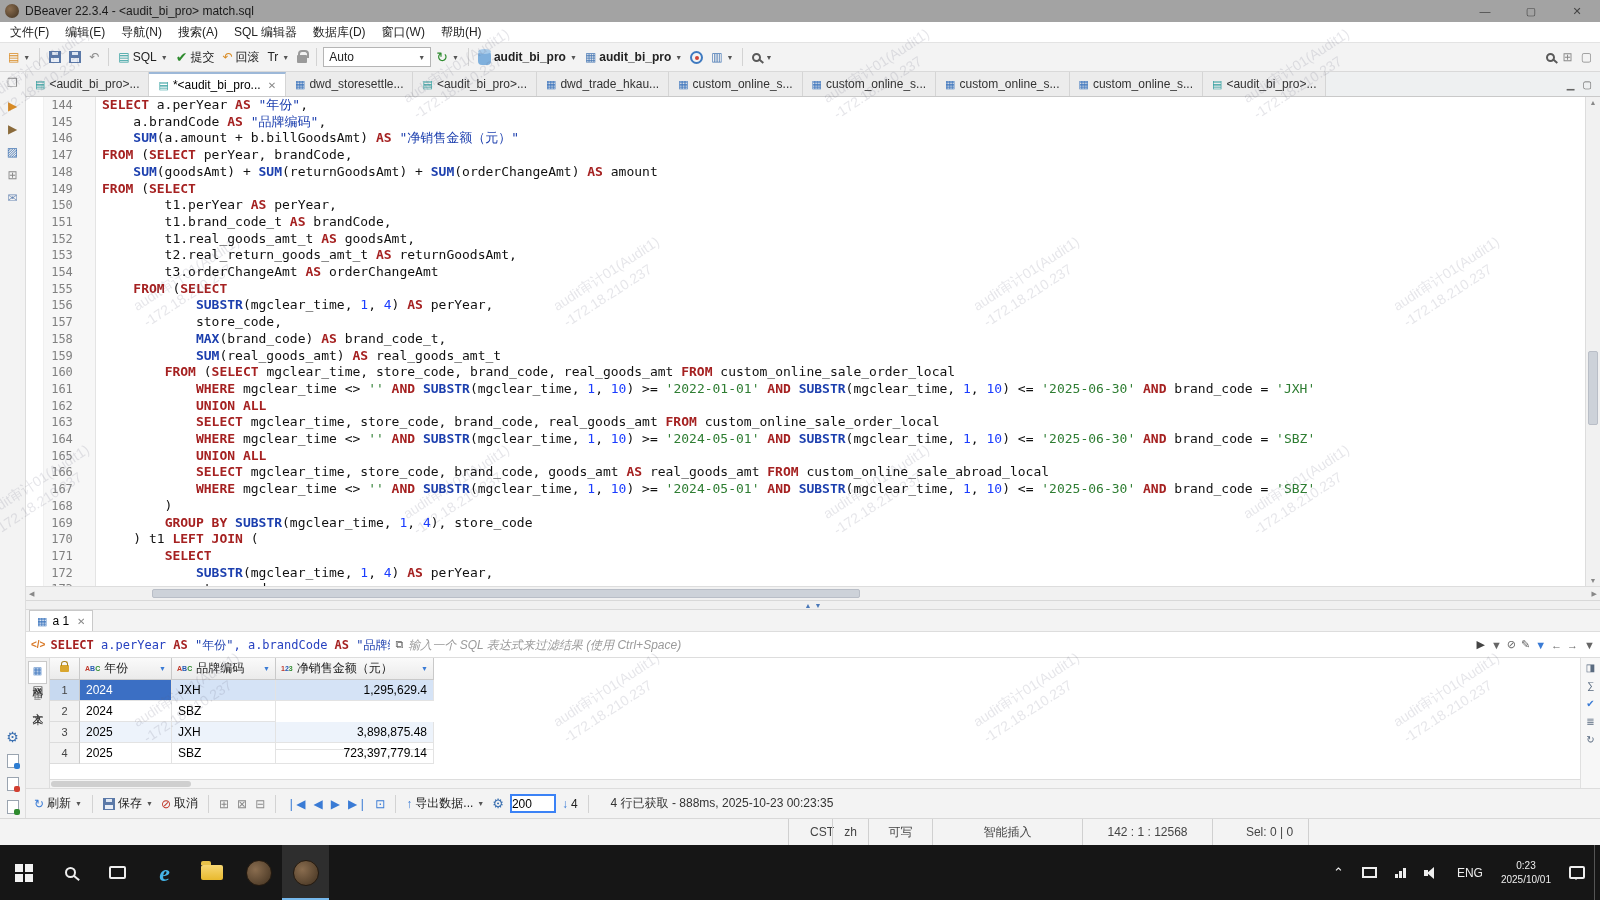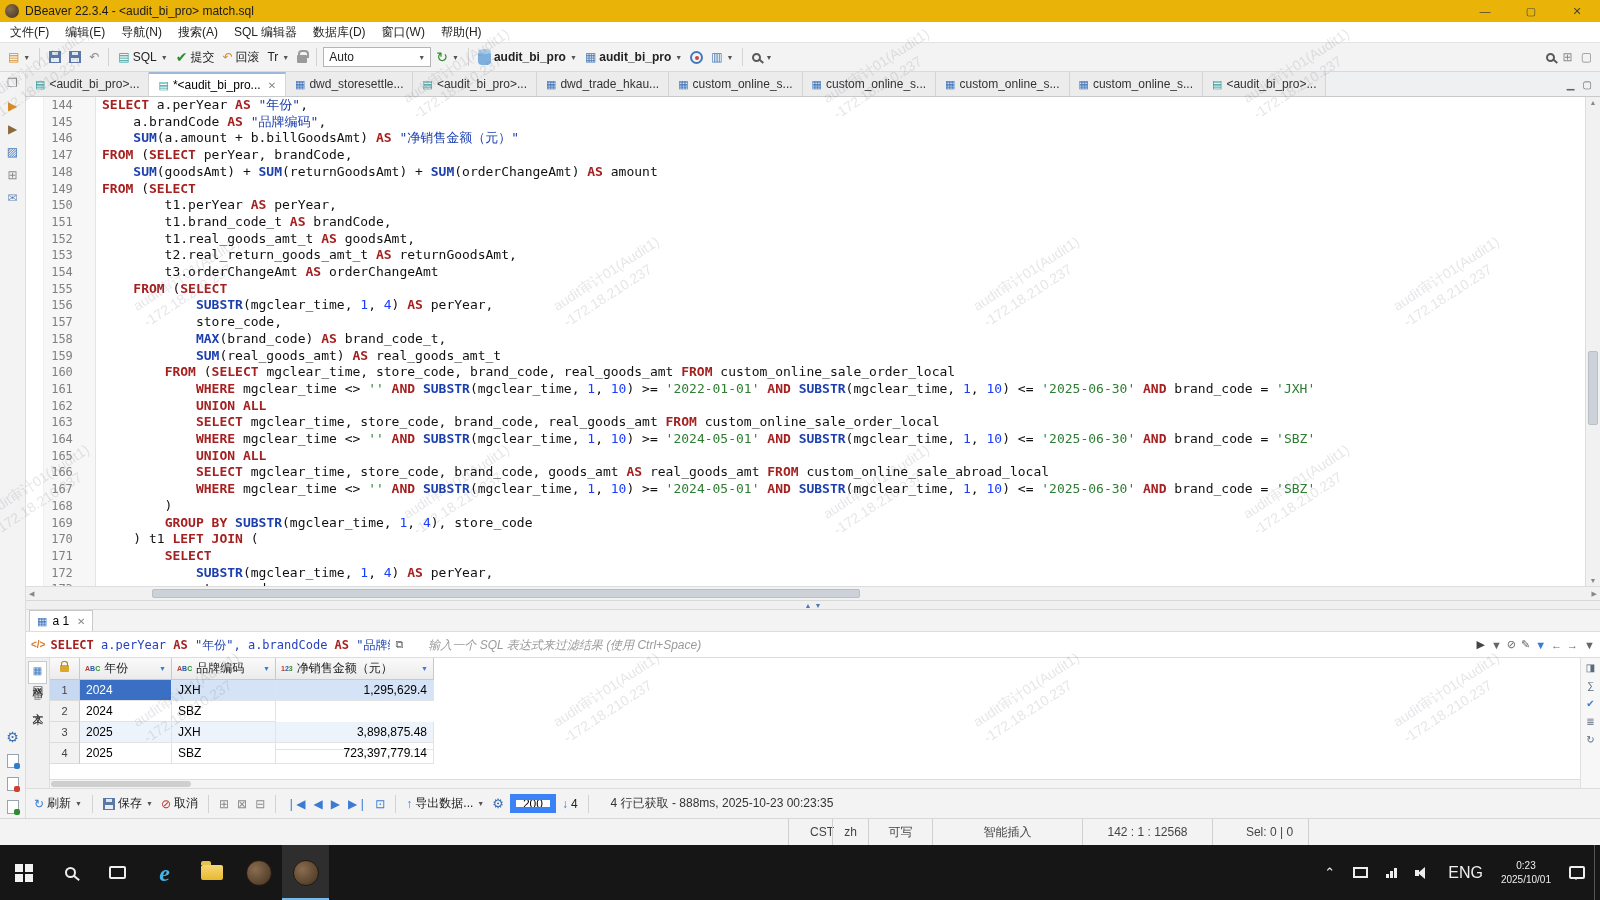--- a/index.html
+++ b/index.html
@@ -1,20 +1,20 @@
 <!DOCTYPE html>
 <html><head>
 <meta charset="utf-8">
 <style>
   *{margin:0;padding:0;box-sizing:border-box;}
   html,body{width:1600px;height:900px;overflow:hidden;background:#000;font-family:"Liberation Sans",sans-serif;}
   .app{position:absolute;left:0;top:0;width:1600px;height:845px;background:#fff;display:flex;flex-direction:column;overflow:hidden;}
 
   
-  .titlebar{height:22px;background:#eab308;display:flex;align-items:center;font-size:12px;color:#1a1a1a;flex:0 0 auto;}
+  .titlebar{height:22px;background:#a3a3a3;display:flex;align-items:center;font-size:12px;color:#1a1a1a;flex:0 0 auto;}
   .appicon{width:14px;height:14px;border-radius:50%;background:radial-gradient(circle at 35% 35%,#8a6d4f,#40301f);margin:0 6px 0 5px;flex:0 0 auto;}
   .title-text{white-space:nowrap;}
   .win-controls{margin-left:auto;display:flex;height:100%;}
   .win-btn{width:46px;display:flex;align-items:center;justify-content:center;color:#444;font-size:11px;}
 
   
   .menubar{height:20px;display:flex;align-items:center;font-size:12px;color:#222;padding-left:2px;background:#fff;flex:0 0 auto;}
   .menu-item{padding:2px 8px;white-space:nowrap;}
 
   
@@ -83,21 +83,21 @@
   
   .splitter{height:10px;background:#f0f0f0;border-top:1px solid #d8d8d8;border-bottom:1px solid #d8d8d8;display:flex;align-items:center;justify-content:center;gap:3px;color:#4a78b8;font-size:7px;flex:0 0 auto;}
 
   
   .res-tabbar{height:22px;background:#f3f3f3;border-bottom:1px solid #ddd;display:flex;align-items:flex-end;padding-left:3px;font-size:12px;flex:0 0 auto;}
   .res-tab{display:flex;align-items:center;gap:5px;background:#fff;border:1px solid #c9c9c9;border-bottom:none;height:21px;padding:0 7px;}
   .filterbar{height:26px;background:#fff;border-bottom:1px solid #ddd;display:flex;align-items:center;padding:0 5px;gap:5px;font-size:12px;flex:0 0 auto;}
   .fq{font:12px/1 "DejaVu Sans Mono",monospace;white-space:nowrap;overflow:hidden;max-width:340px;flex:0 0 auto;}
   .fq .tk-p{color:#2742c0;}
   .fsql-icon{color:#d97a28;font-weight:bold;font-size:10px;}
-  .filter-input{flex:1;border:none;outline:none;font-size:12px;color:#b91c1c;min-width:0;margin-left:20px;}
+  .filter-input{flex:1;border:none;outline:none;font-size:12px;color:#b91c1c;min-width:0;}
   .filter-input::placeholder{color:#9a9a9a;font-style:italic;}
   .fb-icon{color:#666;font-size:11px;flex:0 0 auto;}
   .res-body{flex:1;display:flex;min-height:0;}
   .res-lefttabs{width:24px;background:#f0f0f0;border-right:1px solid #ddd;display:flex;flex-direction:column;align-items:center;padding-top:3px;gap:4px;font-size:11px;color:#333;flex:0 0 auto;}
   .vtab{display:flex;flex-direction:column;align-items:center;padding:3px 1px;gap:2px;}
   .vtab.active{background:#fff;border:1px solid #c9c9c9;}
   .vtab-label{writing-mode:vertical-rl;text-orientation:upright;letter-spacing:1px;}
   .grid{position:relative;flex:1;background:#fff;overflow:hidden;font-size:12px;min-width:0;}
   .g-header{display:flex;height:22px;}
   .g-corner{width:30px;background:linear-gradient(#fafafa,#ebebeb);border-right:1px solid #c9c9c9;border-bottom:1px solid #c9c9c9;display:flex;align-items:center;justify-content:center;flex:0 0 auto;}
@@ -115,21 +115,21 @@
   .lock{width:9px;height:7px;background:#d9a62e;border-radius:1px;position:relative;}
   .lock::before{content:'';position:absolute;left:1px;top:-4px;width:5px;height:4px;border:1.5px solid #a8821e;border-bottom:none;border-radius:3px 3px 0 0;}
   .g-hscroll{position:absolute;left:0;right:0;bottom:0;height:9px;background:#f4f4f4;border-top:1px solid #ddd;}
   .g-hthumb{position:absolute;left:1px;top:1px;height:6px;width:140px;background:#cfcfcf;border-radius:3px;}
   .res-right{width:20px;background:#f7f7f7;border-left:1px solid #e0e0e0;display:flex;flex-direction:column;align-items:center;padding-top:4px;gap:7px;font-size:10px;color:#5a6b80;flex:0 0 auto;}
 
   
   .res-toolbar{height:30px;background:#f3f3f3;border-top:1px solid #ddd;display:flex;align-items:center;padding:0 6px;gap:4px;font-size:12px;color:#222;flex:0 0 auto;}
   .rt-btn{display:flex;align-items:center;gap:3px;padding:1px 2px;white-space:nowrap;}
   .blue{color:#3a7bd5;} .red{color:#c0392b;} .grayic{color:#8a8a8a;}
-  .fetchsize{width:46px;height:19px;border:6px solid #3b82f6;font-size:12px;text-align:center;}
+  .fetchsize{width:46px;height:19px;border:2px solid #3b82f6;font-size:12px;}
   .rt-status{margin-left:14px;color:#333;white-space:nowrap;}
 
   
   .statusbar{height:27px;background:#f3f3f3;border-top:1px solid #d8d8d8;display:flex;align-items:stretch;font-size:12px;color:#444;flex:0 0 auto;}
   .sb-spacer{flex:1;}
   .sb-seg{border-left:1px solid #d0d0d0;display:flex;align-items:center;justify-content:center;padding:0 8px;white-space:nowrap;}
   .sb-tail{border-left:1px solid #d0d0d0;width:292px;}
 
   
   #watermarks{position:absolute;left:0;top:0;width:1600px;height:845px;pointer-events:none;z-index:60;overflow:hidden;}
@@ -150,21 +150,21 @@
   .dbv{width:26px;height:26px;border-radius:50%;background:radial-gradient(circle at 35% 35%,#8a6d4f,#40301f);border:1px solid #241a10;}
   .tray{margin-left:auto;display:flex;align-items:center;height:100%;}
   .tray-item{display:flex;align-items:center;justify-content:center;height:100%;padding:0 9px;flex:0 0 auto;}
   .chev{font-size:13px;color:#eee;}
   .disp{width:15px;height:11px;border:2px solid #eee;}
   .netbars{display:flex;align-items:flex-end;gap:1px;}
   .netbars span{width:3px;background:#eee;}
   .vol{position:relative;width:15px;height:12px;}
   .vol::before{content:'';position:absolute;left:0;top:3px;width:4px;height:6px;background:#eee;}
   .vol::after{content:'';position:absolute;left:3px;top:0;border:6px solid transparent;border-right:7px solid #eee;border-left:none;}
-  .lang{font-size:16px;justify-content:center;}
+  .lang{font-size:12px;justify-content:center;}
   .clock{font-size:10px;line-height:1.35;text-align:center;}
   .notif{width:16px;height:13px;border:2px solid #eee;border-radius:2px;position:relative;}
   .notif::after{content:'';position:absolute;bottom:-6px;left:2px;border:3px solid transparent;border-top-color:#eee;}
   .showdesk{width:6px;height:100%;border-left:1px solid #555;}
 </style>
 </head>
 <body>
 
 <div class="app">
 

